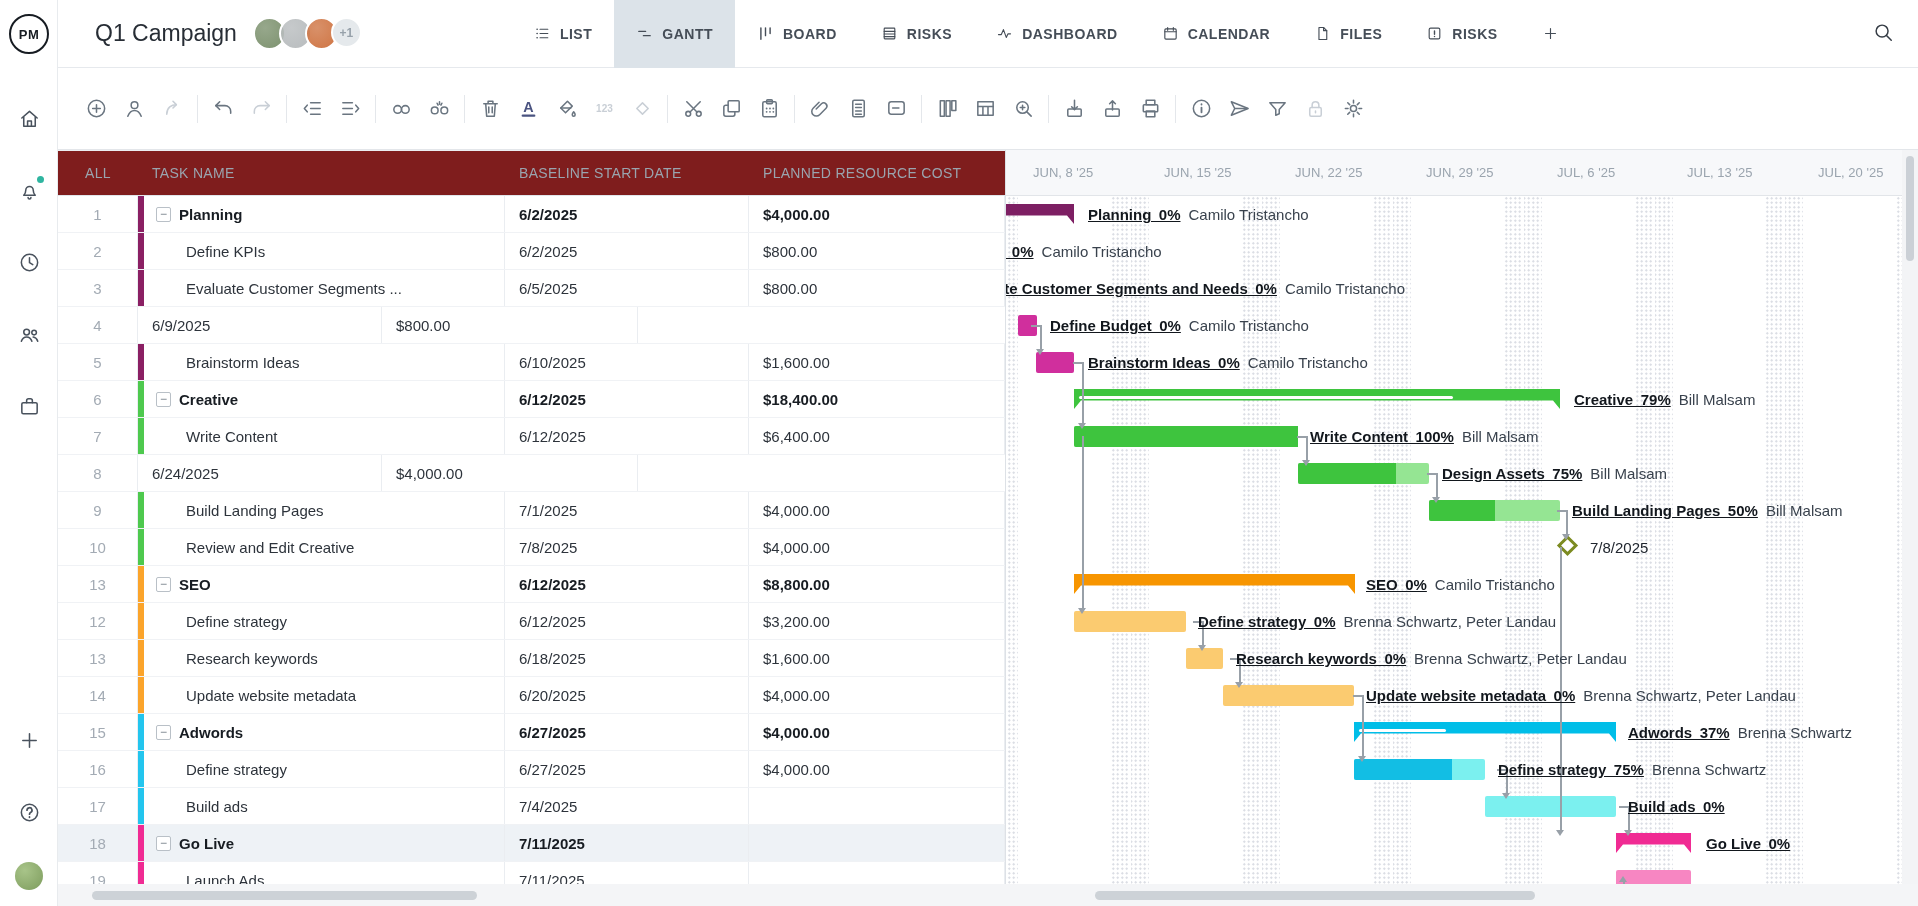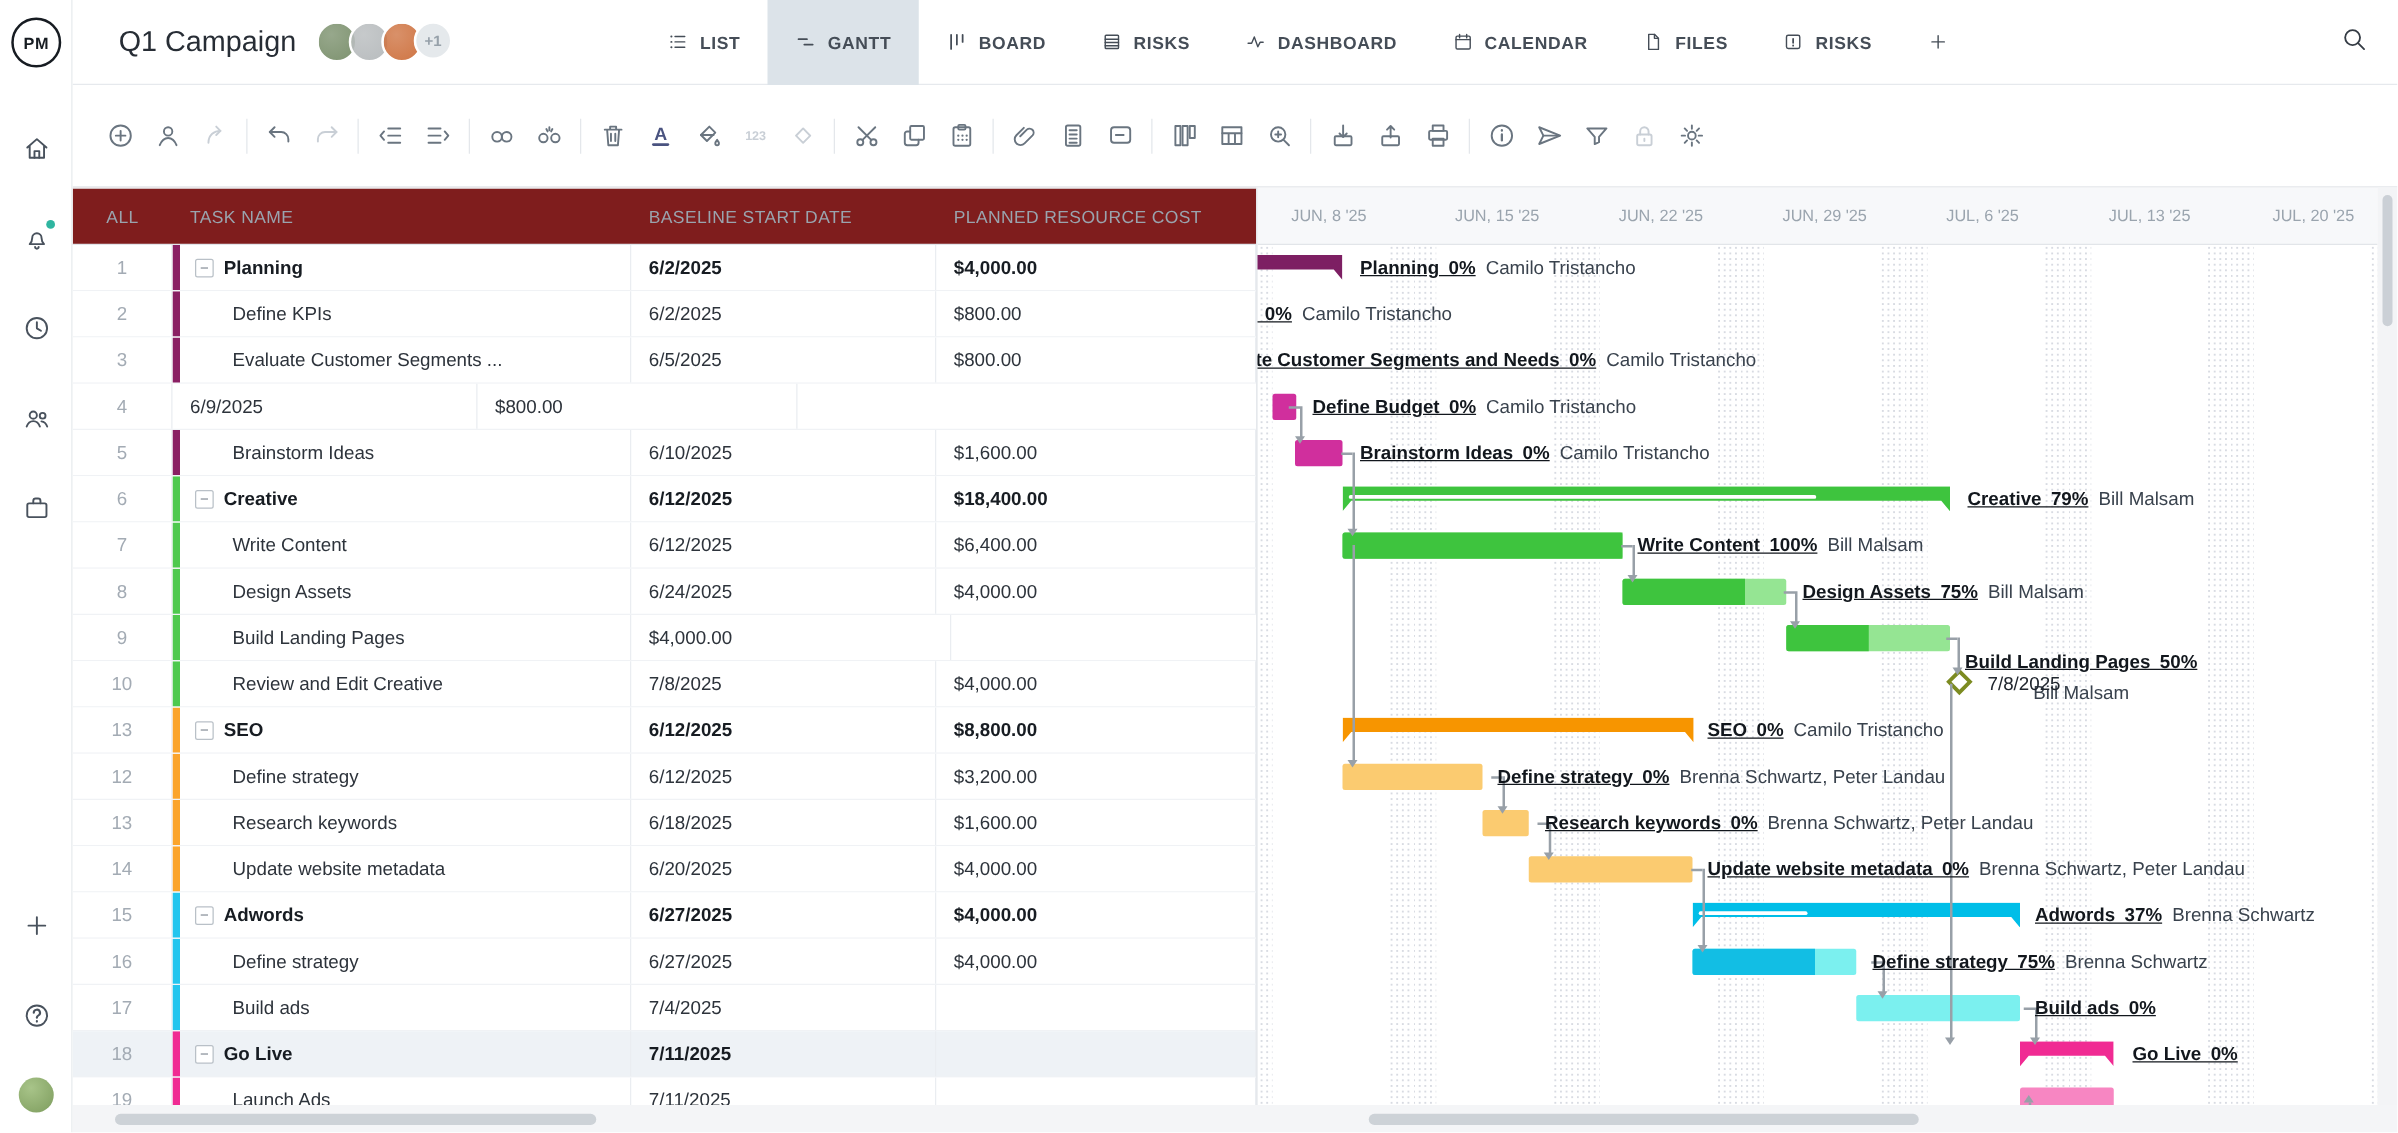--- a/index.html
+++ b/index.html
@@ -504,35 +504,31 @@
           <div class="cell c-name">
             <span class="strip" style="background: rgb(78, 201, 78);"></span>
             <span class="indent"></span>
             <span class="cname-text">Write Content</span>
           </div>
           <div class="cell c-date">6/12/2025</div>
           <div class="cell c-cost">$6,400.00</div>
         </div>
         <div class="trow" style="top: 259px;">
           <div class="cell c-num">8</div>
-          <div class="cell c-name">
-            <span class="strip" style="background: rgb(78, 201, 78);"></span>
-            <span class="indent"></span>
-            <span class="cname-text">Design Assets</span>
-          </div>
           <div class="cell c-date">6/24/2025</div>
           <div class="cell c-cost">$4,000.00</div>
         </div>
         <div class="trow" style="top: 296px;">
           <div class="cell c-num">9</div>
           <div class="cell c-name">
             <span class="strip" style="background: rgb(78, 201, 78);"></span>
             <span class="indent"></span>
             <span class="cname-text">Build Landing Pages</span>
           </div>
+          <div class="cell c-date">7/1/2025</div>
           <div class="cell c-cost">$4,000.00</div>
         </div>
         <div class="trow" style="top: 333px;">
           <div class="cell c-num">10</div>
           <div class="cell c-name">
             <span class="strip" style="background: rgb(78, 201, 78);"></span>
             <span class="indent"></span>
             <span class="cname-text">Review and Edit Creative</span>
           </div>
           <div class="cell c-date">7/8/2025</div>
@@ -689,21 +685,21 @@
       <div class="g-bar" style="left: 292px; width: 131px; top: 313px; background: rgb(149, 229, 147);">
         <div class="g-done" style="width: 75%; background: rgb(62, 196, 62);"></div>
       </div>
       <div class="g-label" style="left: 436px; top: 313px;">
         <span class="gl-name">Design Assets 75%</span>
         <span class="gl-who">Bill Malsam</span>
       </div>
       <div class="g-bar" style="left: 423px; width: 131px; top: 350px; background: rgb(149, 229, 147);">
         <div class="g-done" style="width: 50%; background: rgb(62, 196, 62);"></div>
       </div>
-      <div class="g-label" style="left: 566px; top: 371px; flex-direction: column;">
+      <div class="g-label" style="left: 566px; top: 350px;">
         <span class="gl-name">Build Landing Pages 50%</span>
         <span class="gl-who">Bill Malsam</span>
       </div>
       <div class="g-mile" style="left: 554px; top: 388px; border-color: rgb(124, 139, 33);"></div>
       <div class="g-label" style="left: 584px; top: 387px;">
         <span class="gl-plain">7/8/2025</span>
       </div>
       <div class="g-sum" style="left: 68px; width: 281px; top: 424px; background: rgb(247, 149, 0);"></div>
       <div class="g-label" style="left: 360px; top: 424px;">
         <span class="gl-name">SEO 0%</span>

